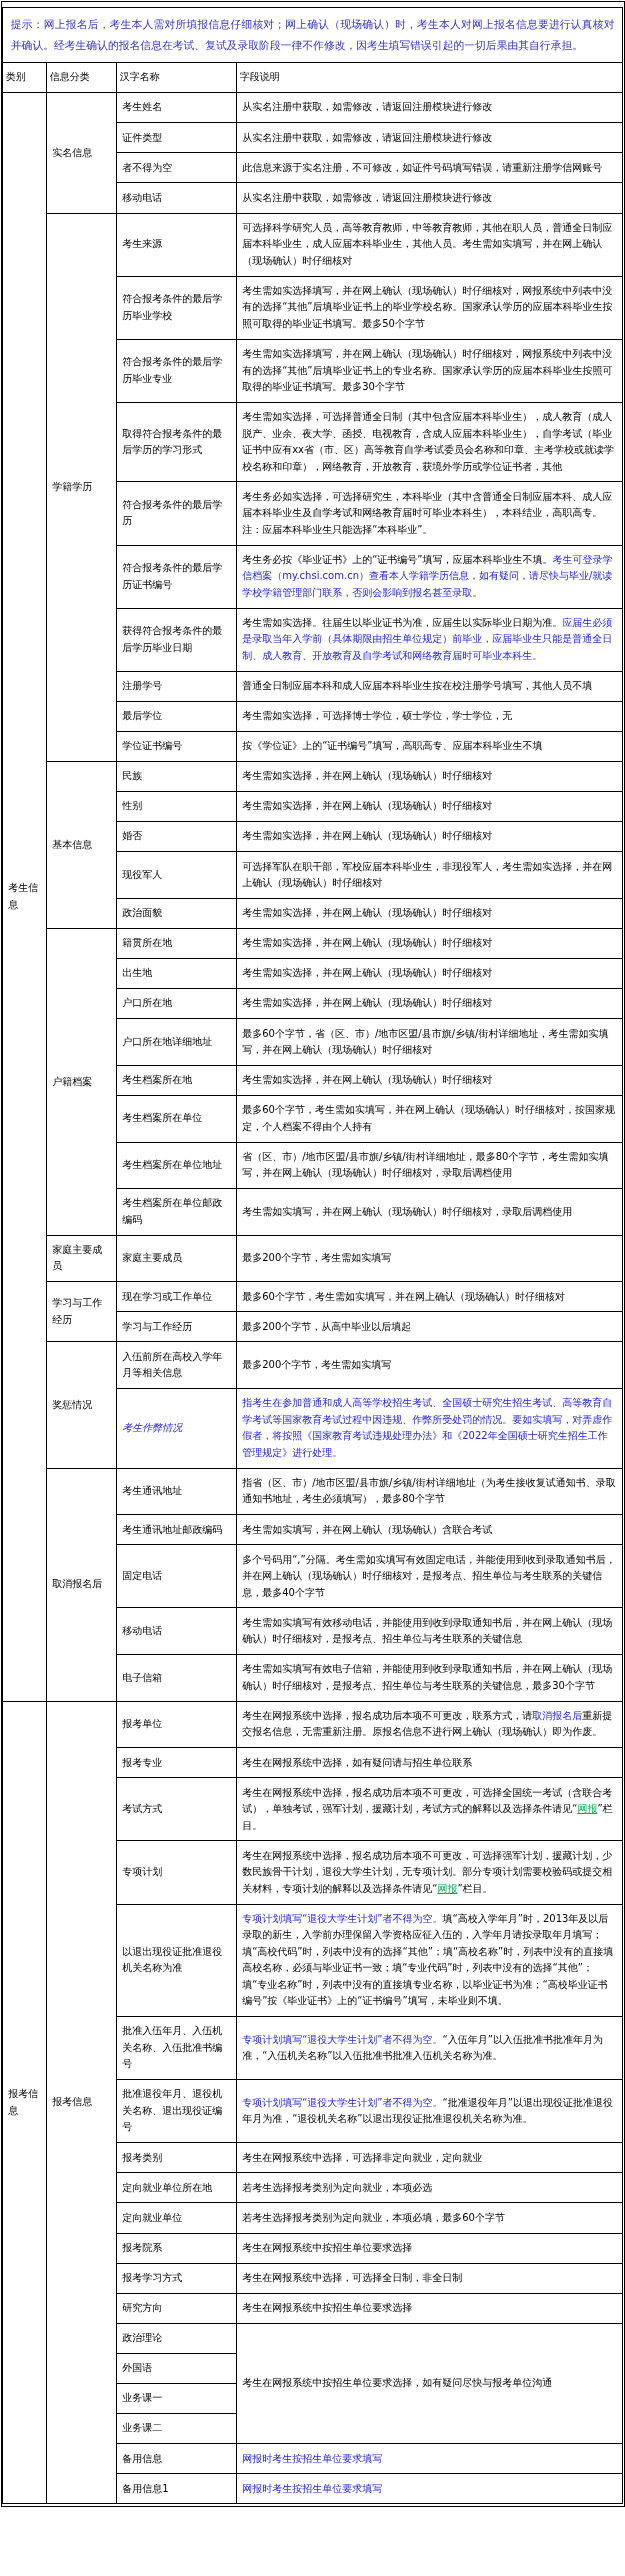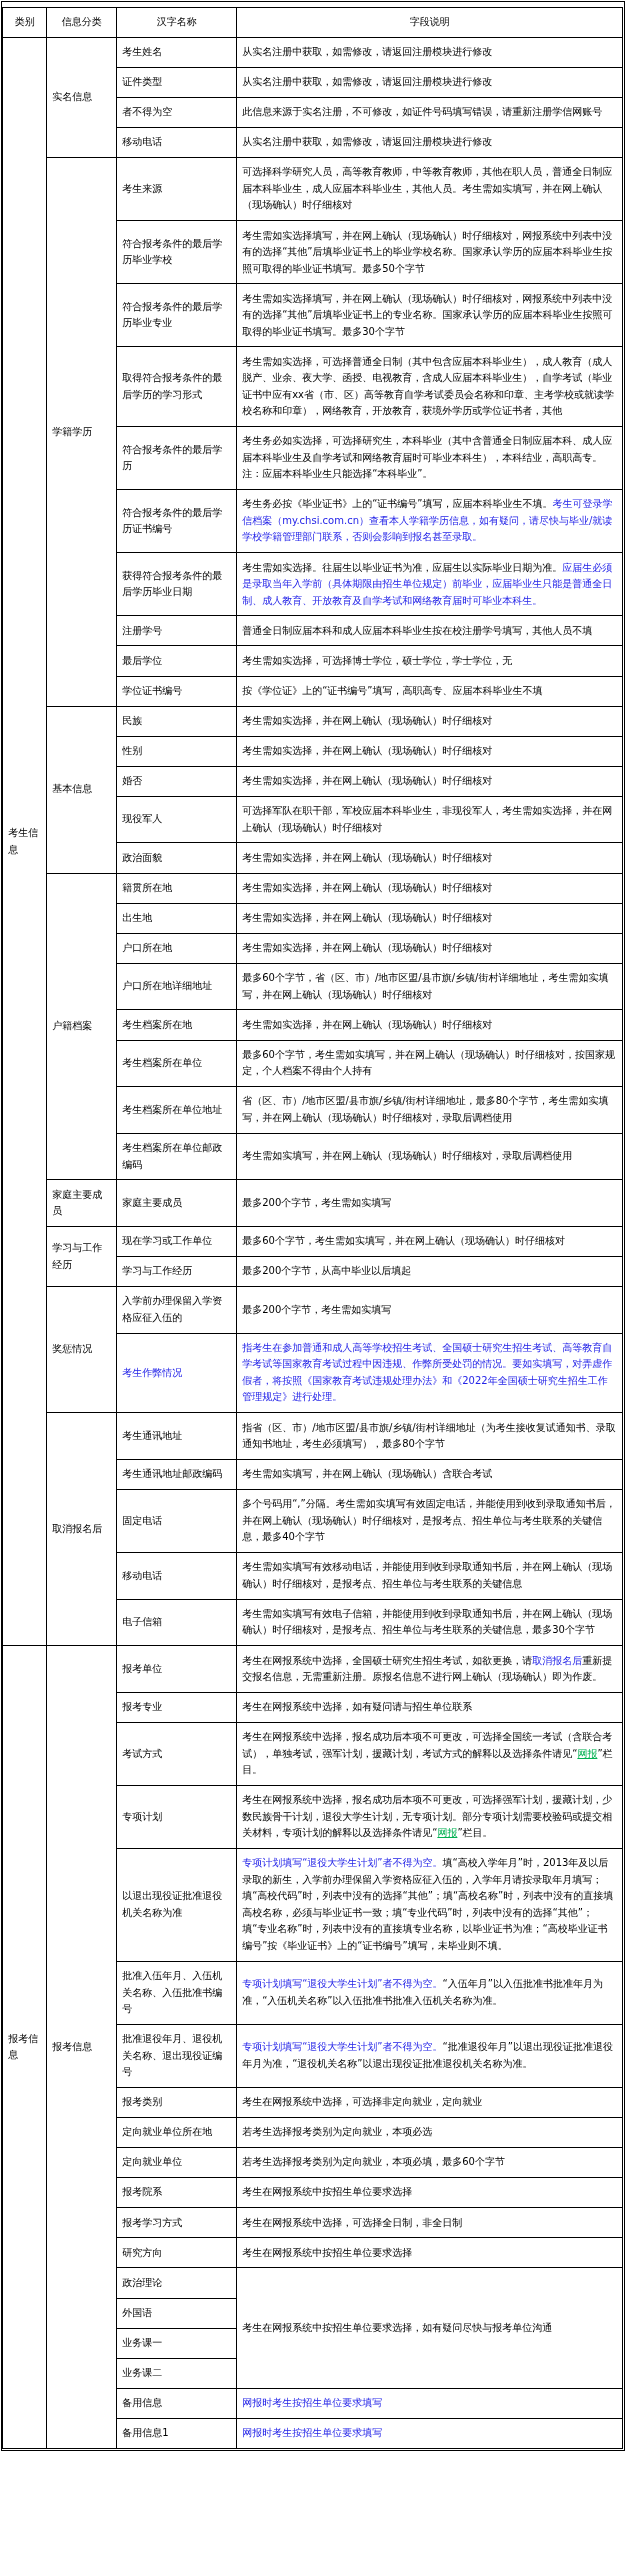--- a/index.html
+++ b/index.html
@@ -35,36 +35,38 @@
     border:0.6px solid var(--border);
     font-size:10px;
     line-height:16.5px;
     padding:6.3px 5px;
     vertical-align:middle;
     word-break:break-all;
     text-align:left;
   }
   table.fields th{
     font-weight:normal;
-    text-align:center;
     padding:6.3px 2.5px;
   }
   col.c-cat{width:44px;}
   col.c-grp{width:70px;}
   col.c-lbl{width:120px;}
   td.cat, td.grp{padding-left:5px;}
   .seg-k{color:#000;text-align:right;}
   .seg-b{color:var(--blue);}
   .seg-g{color:var(--green);text-decoration:underline;}
-  td.lbl.blue{color:var(--blue);}
+  td.lbl.blue{color:var(--blue);font-style:italic;}
 </style>
 </head>
 <body>
 
 <div class="frame">
+  <div class="tip-box">
+    <span>提示：网上报名后，考生本人需对所填报信息仔细核对；网上确认（现场确认）时，考生本人对网上报名信息要进行认真核对并确认。经考生确认的报名信息在考试、复试及录取阶段一律不作修改，因考生填写错误引起的一切后果由其自行承担。</span>
+  </div>
   <table class="fields">
     <colgroup>
       <col class="c-cat">
         <col class="c-grp">
         <col class="c-lbl">
         <col class="c-desc">
     </colgroup>
     <thead>
       <tr>
         <th>类别</th>
@@ -196,21 +198,21 @@
           <td class="grp" rowspan="2">学习与工作经历</td>
           <td class="lbl">现在学习或工作单位</td>
           <td class="desc"><span class="seg-k">最多60个字节，考生需如实填写，并在网上确认（现场确认）时仔细核对</span></td>
         </tr>
         <tr>
           <td class="lbl">学习与工作经历</td>
           <td class="desc"><span class="seg-k">最多200个字节，从高中毕业以后填起</span></td>
         </tr>
         <tr>
           <td class="grp" rowspan="2">奖惩情况</td>
-          <td class="lbl">入学前办理保留入学资格应征入伍的</td>
+          <td class="lbl">入伍前所在高校入学年月等相关信息</td>
           <td class="desc"><span class="seg-k">最多200个字节，考生需如实填写</span></td>
         </tr>
         <tr>
           <td class="lbl blue">考生作弊情况</td>
           <td class="desc"><span class="seg-b">指考生在参加普通和成人高等学校招生考试、全国硕士研究生招生考试、高等教育自学考试等国家教育考试过程中因违规、作弊所受处罚的情况。要如实填写，对弄虚作假者，将按照《国家教育考试违规处理办法》和《2022年全国硕士研究生招生工作管理规定》进行处理。</span></td>
         </tr>
         <tr>
           <td class="grp" rowspan="5">取消报名后</td>
           <td class="lbl">考生通讯地址</td>
           <td class="desc"><span class="seg-k">指省（区、市）/地市区盟/县市旗/乡镇/街村详细地址（为考生接收复试通知书、录取通知书地址，考生必须填写），最多80个字节</span></td>
@@ -228,21 +230,21 @@
           <td class="desc"><span class="seg-k">考生需如实填写有效移动电话，并能使用到收到录取通知书后，并在网上确认（现场确认）时仔细核对，是报考点、招生单位与考生联系的关键信息</span></td>
         </tr>
         <tr>
           <td class="lbl">电子信箱</td>
           <td class="desc"><span class="seg-k">考生需如实填写有效电子信箱，并能使用到收到录取通知书后，并在网上确认（现场确认）时仔细核对，是报考点、招生单位与考生联系的关键信息，最多30个字节</span></td>
         </tr>
         <tr>
           <td class="cat" rowspan="19">报考信息</td>
           <td class="grp" rowspan="19">报考信息</td>
           <td class="lbl">报考单位</td>
-          <td class="desc"><span class="seg-k">考生在网报系统中选择，全国硕士研究生招生考试，如欲更换，请</span><span class="seg-b">取消报名后</span><span class="seg-k">重新提交报名信息，无需重新注册。原报名信息不进行网上确认（现场确认）即为作废。</span></td>
+          <td class="desc"><span class="seg-k">考生在网报系统中选择，报名成功后本项不可更改，联系方式，请</span><span class="seg-b">取消报名后</span><span class="seg-k">重新提交报名信息，无需重新注册。原报名信息不进行网上确认（现场确认）即为作废。</span></td>
         </tr>
         <tr>
           <td class="lbl">报考专业</td>
           <td class="desc"><span class="seg-k">考生在网报系统中选择，如有疑问请与招生单位联系</span></td>
         </tr>
         <tr>
           <td class="lbl">考试方式</td>
           <td class="desc"><span class="seg-k">考生在网报系统中选择，报名成功后本项不可更改，可选择全国统一考试（含联合考试），单独考试，强军计划，援藏计划，考试方式的解释以及选择条件请见“</span><span class="seg-g">网报</span><span class="seg-k">”栏目。</span></td>
         </tr>
         <tr>

